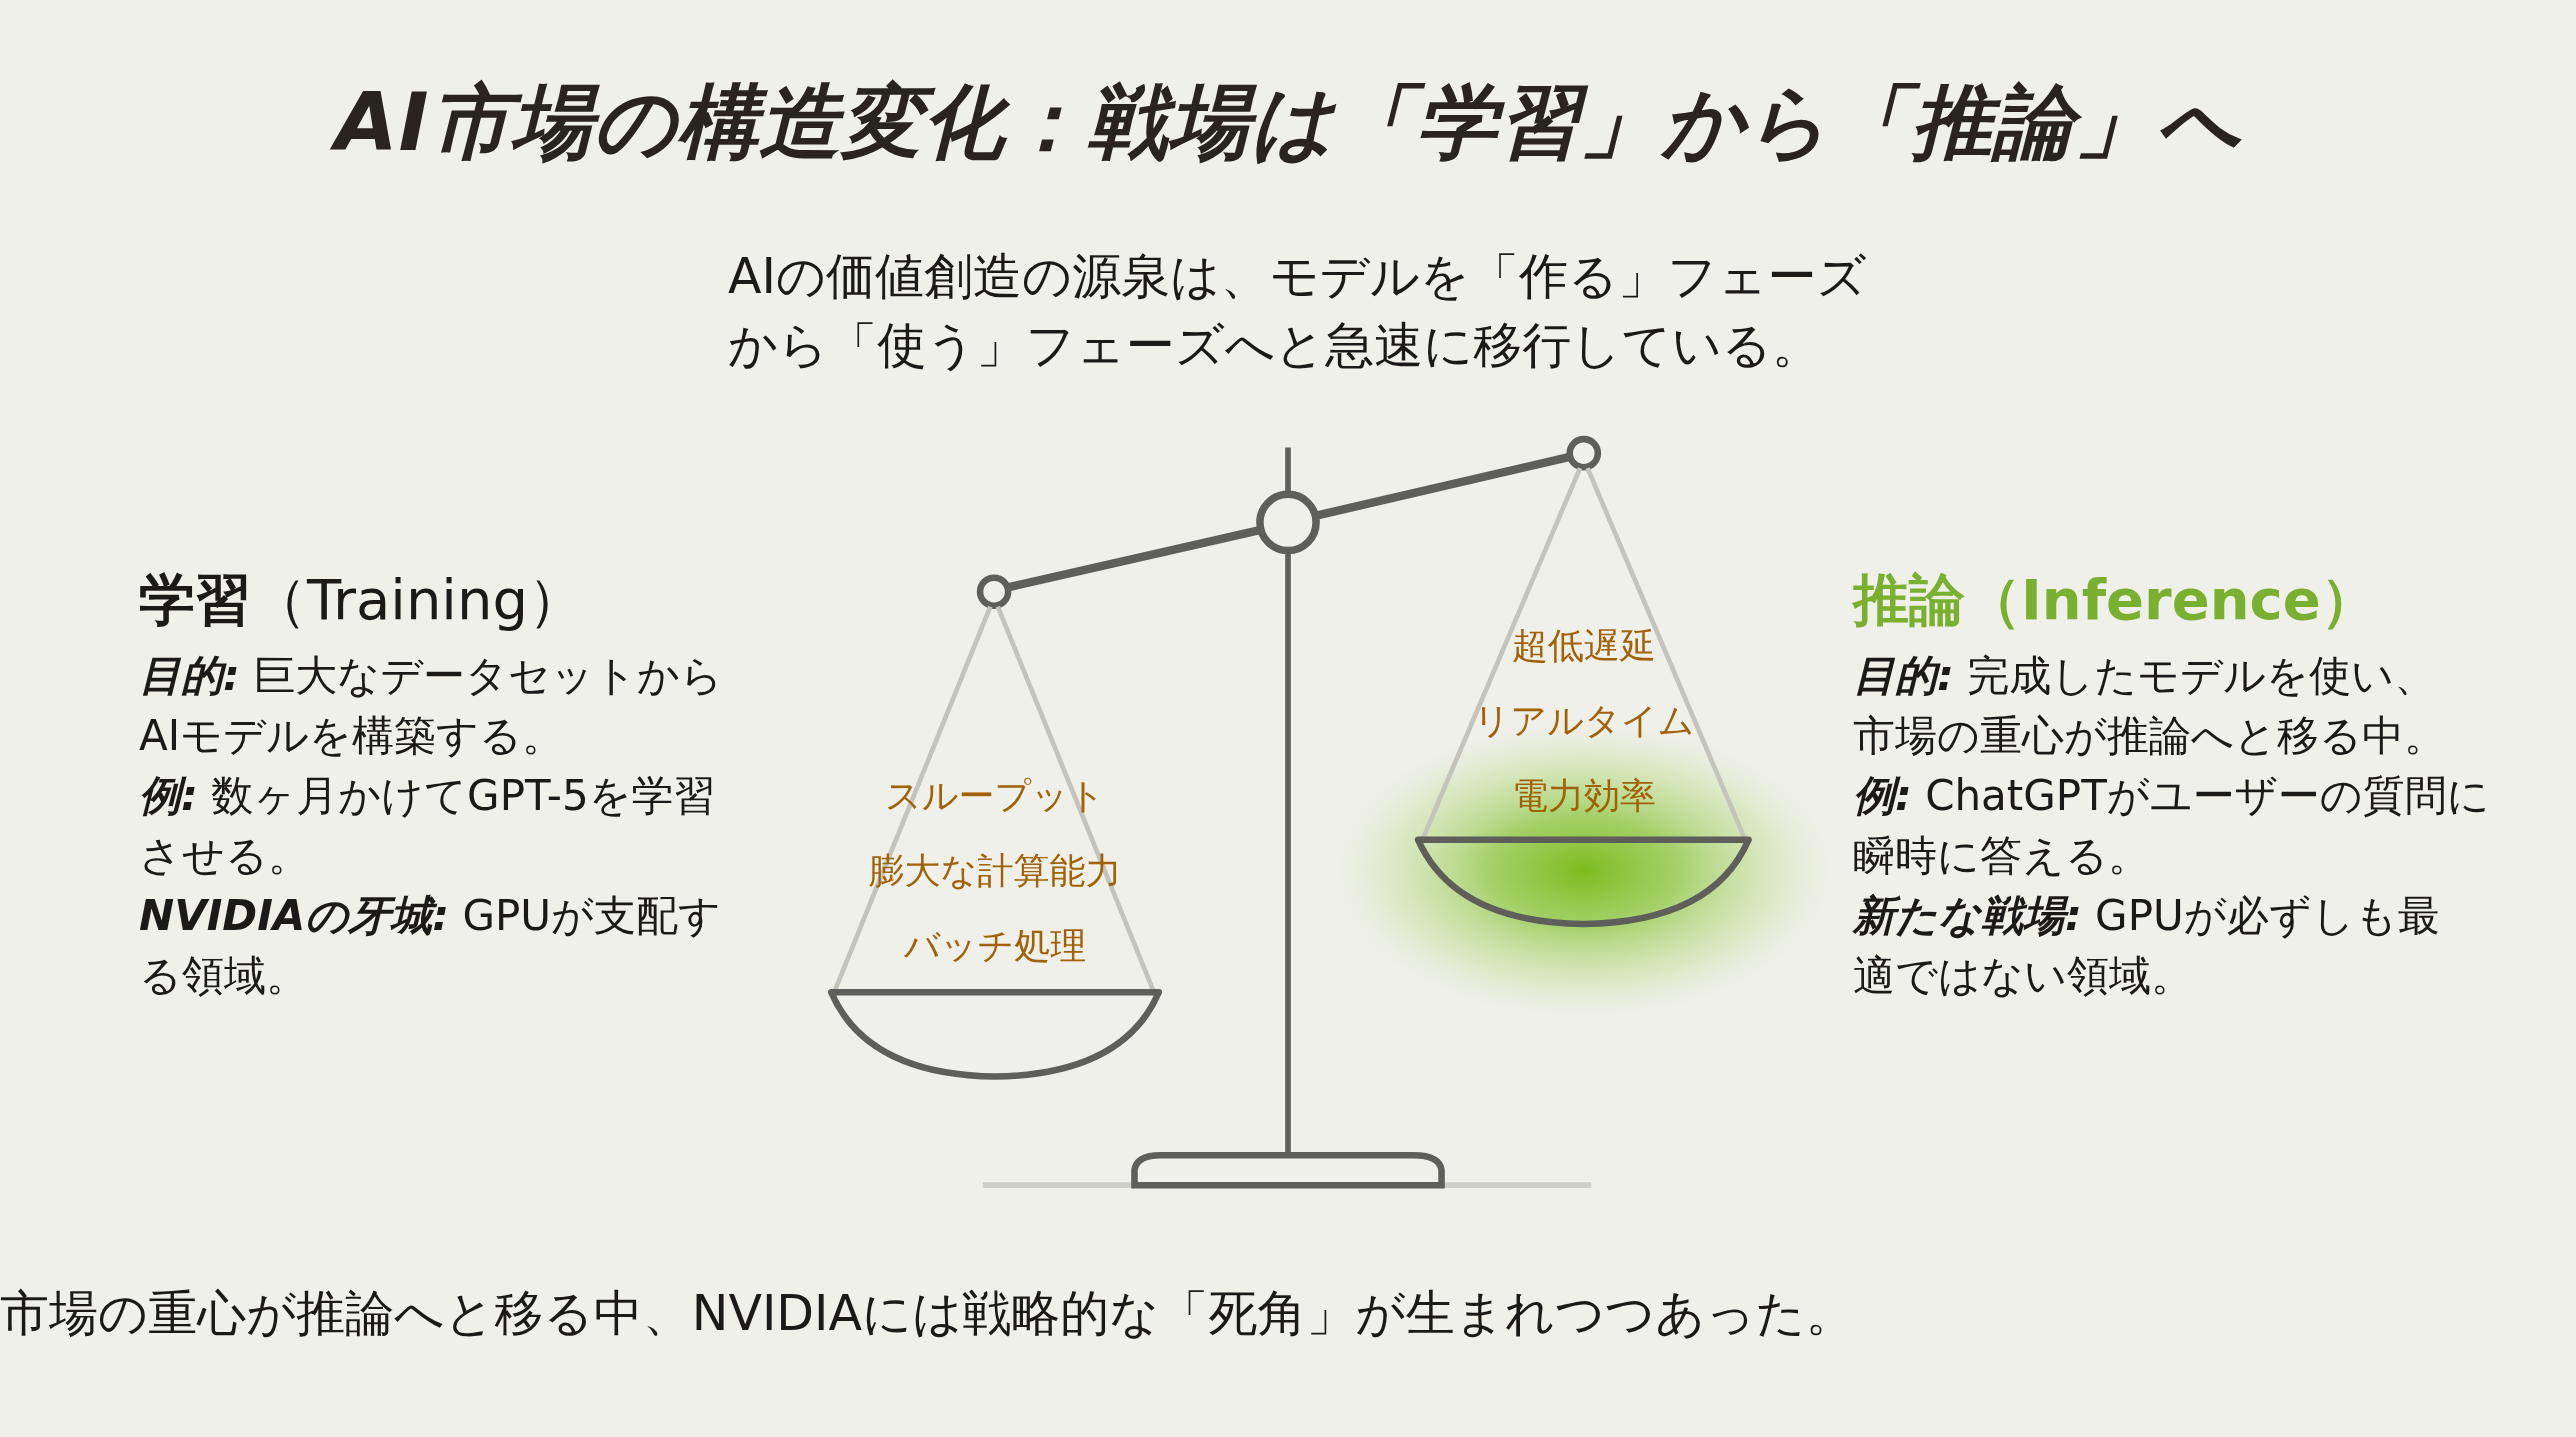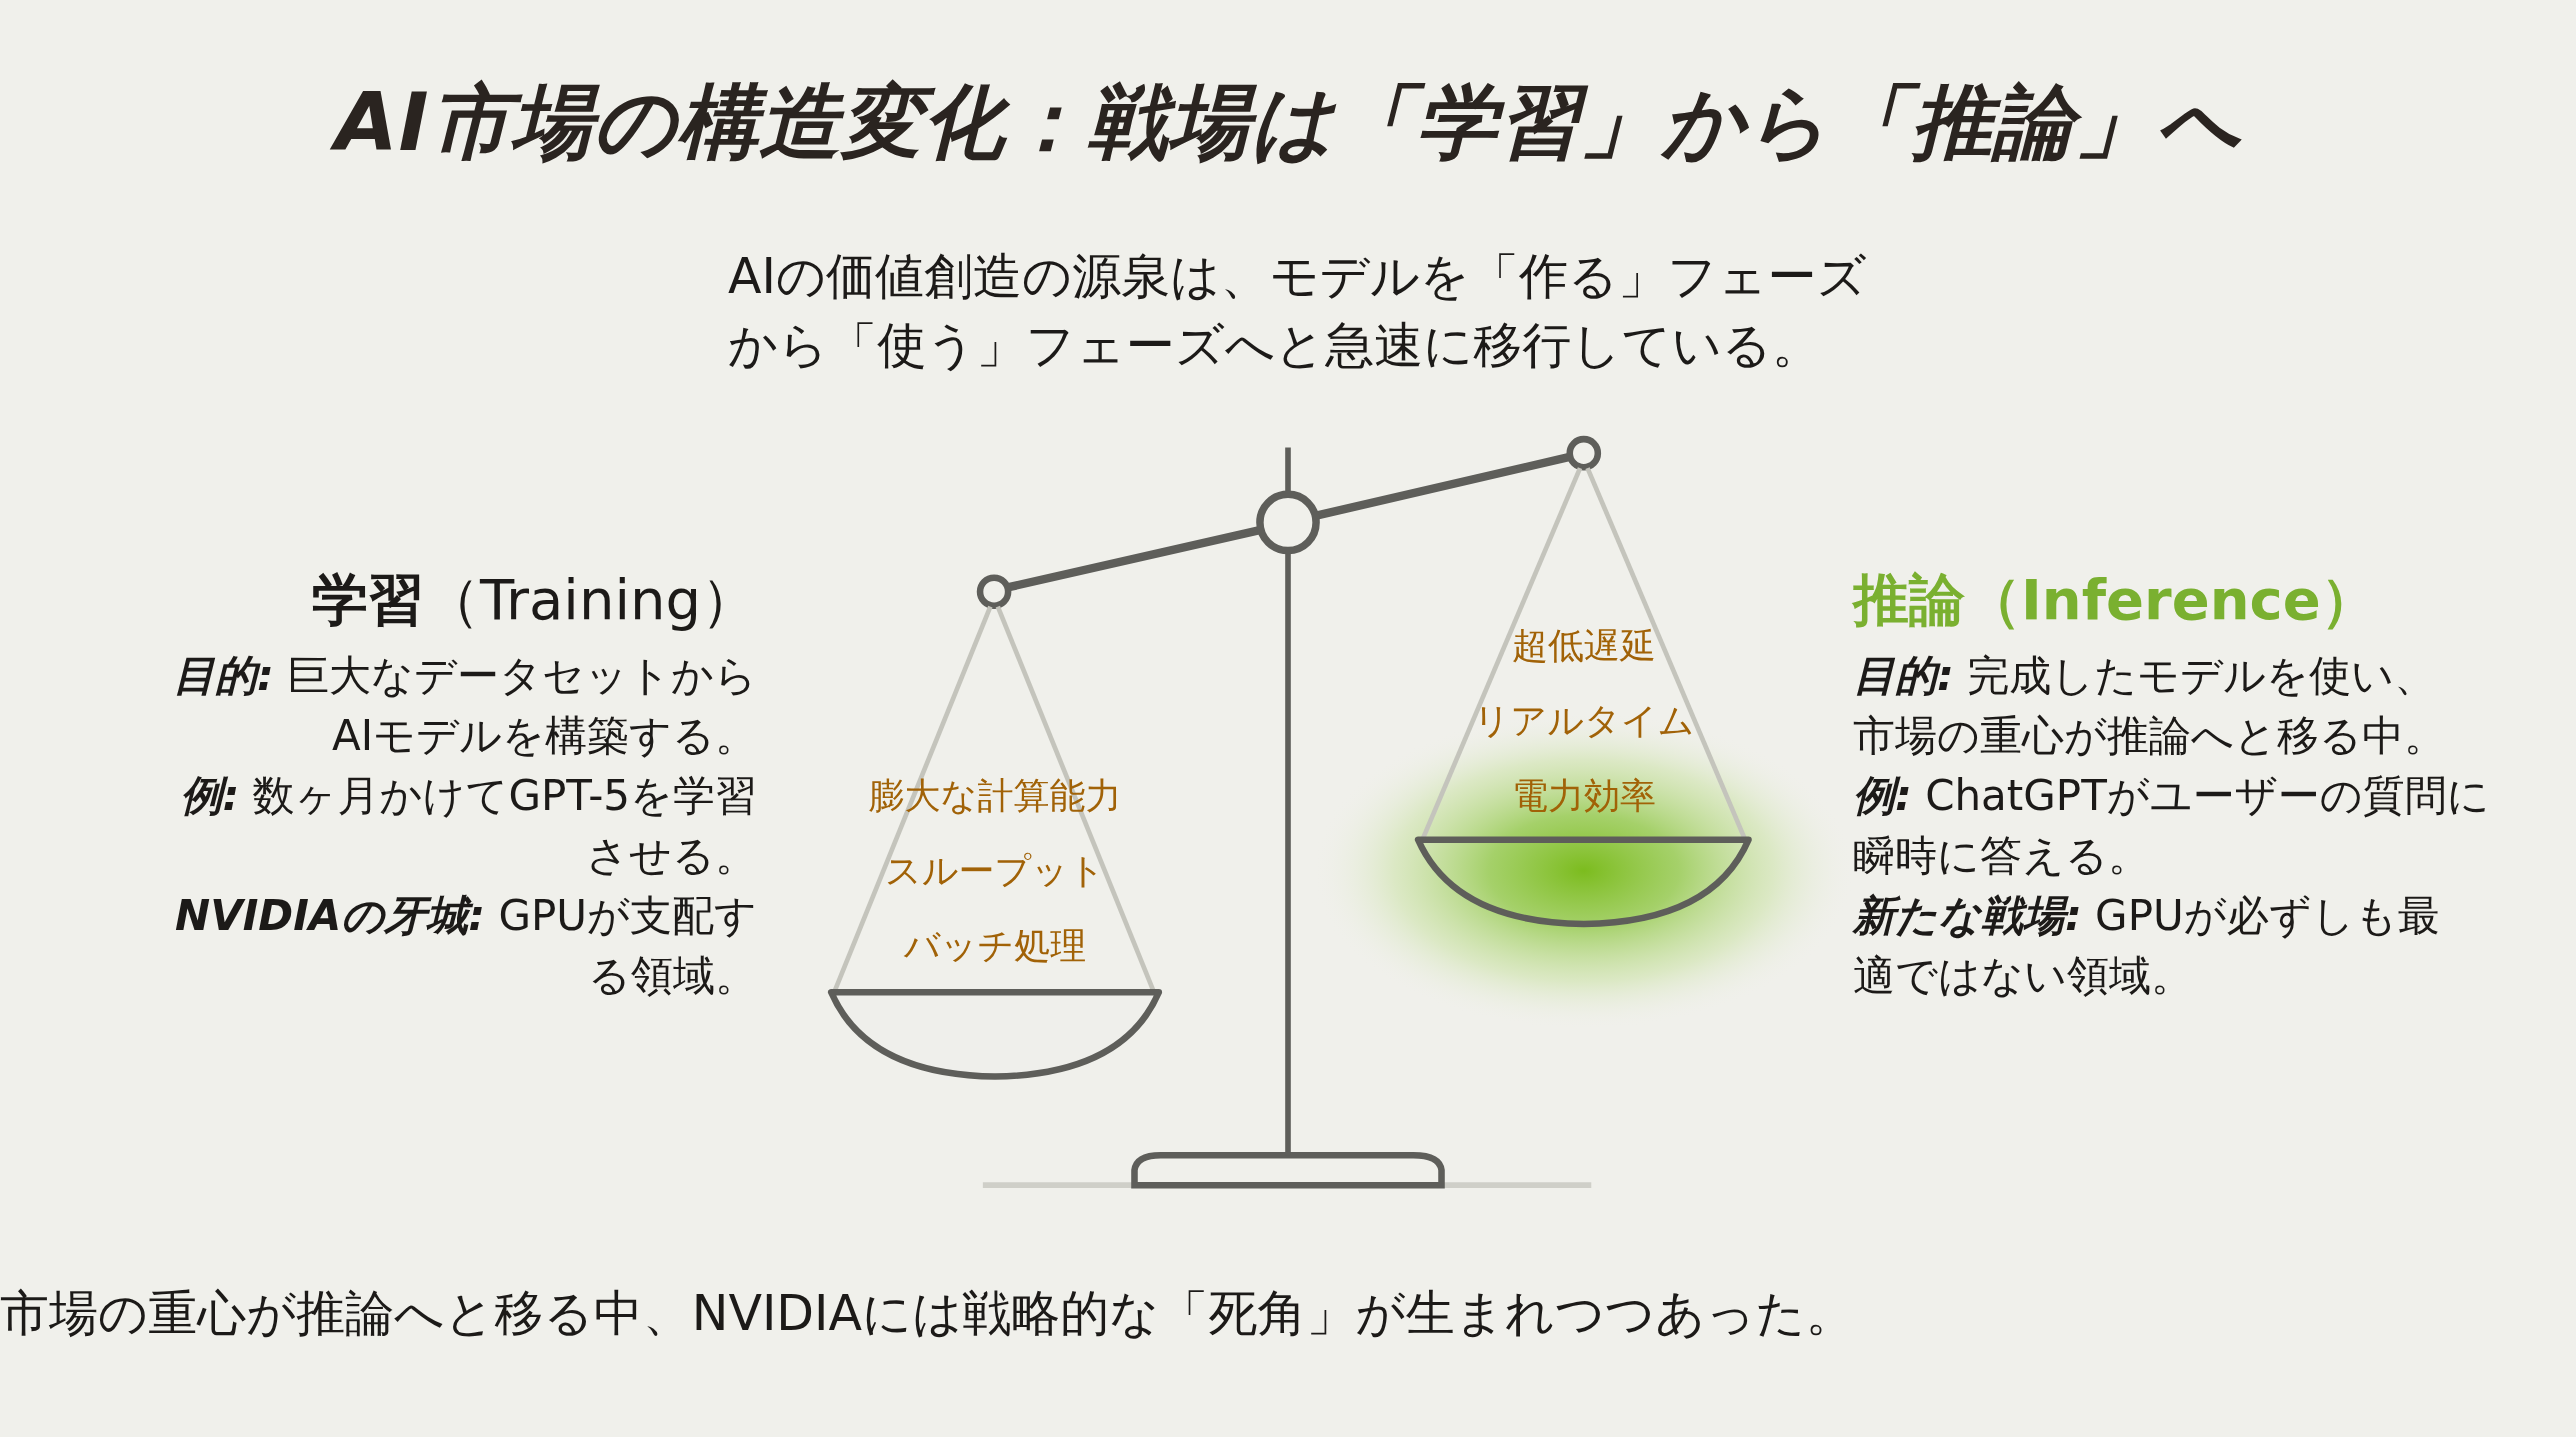--- a/index.html
+++ b/index.html
@@ -39,21 +39,21 @@
   }
   .subtitle .line { display: block; white-space: nowrap; }
 
   .panel {
     position: absolute;
     top: 562px;
     font-size: 42px;
     line-height: 60px;
     color: #1c1a18;
   }
-  .panel.left { left: 139px; width: 618px; text-align: right; }
+  .panel.left { left: 139px; width: 618px; }
   .panel.right { left: 1853px; width: 674px; }
   .panel .heading {
     font-size: 56px;
     font-weight: bold;
     line-height: 75px;
     margin-bottom: 9.4px;
     white-space: nowrap;
   }
   .panel .heading .latin { font-weight: normal; }
   .panel.right .heading { color: #7ab030; }
@@ -134,22 +134,22 @@
 
   <line x1="1688" y1="500" x2="1520" y2="896" stroke="#c4c4bc" stroke-width="5"></line>
   <line x1="1696" y1="500" x2="1864" y2="896" stroke="#c4c4bc" stroke-width="5"></line>
 
   <path d="M888 1060 L1238 1060 Q1200 1148 1063 1150 Q926 1148 888 1060 Z" fill="#f0f0eb" fill-opacity="0.3" stroke="#5e5e5a" stroke-width="7" stroke-linejoin="round"></path>
 
   <path d="M1515 897 L1868 897 Q1830 985 1692 987 Q1554 985 1515 897 Z" fill="none" stroke="#5e5e5a" stroke-width="7" stroke-linejoin="round"></path>
 </svg>
 
 <div class="pan-text left">
+  <span class="line">スループット</span>
   <span class="line">膨大な計算能力</span>
-  <span class="line">スループット</span>
   <span class="line">バッチ処理</span>
 </div>
 
 <div class="pan-text right">
   <span class="line">超低遅延</span>
   <span class="line">リアルタイム</span>
   <span class="line">電力効率</span>
 </div>
 
 <div class="panel left">

